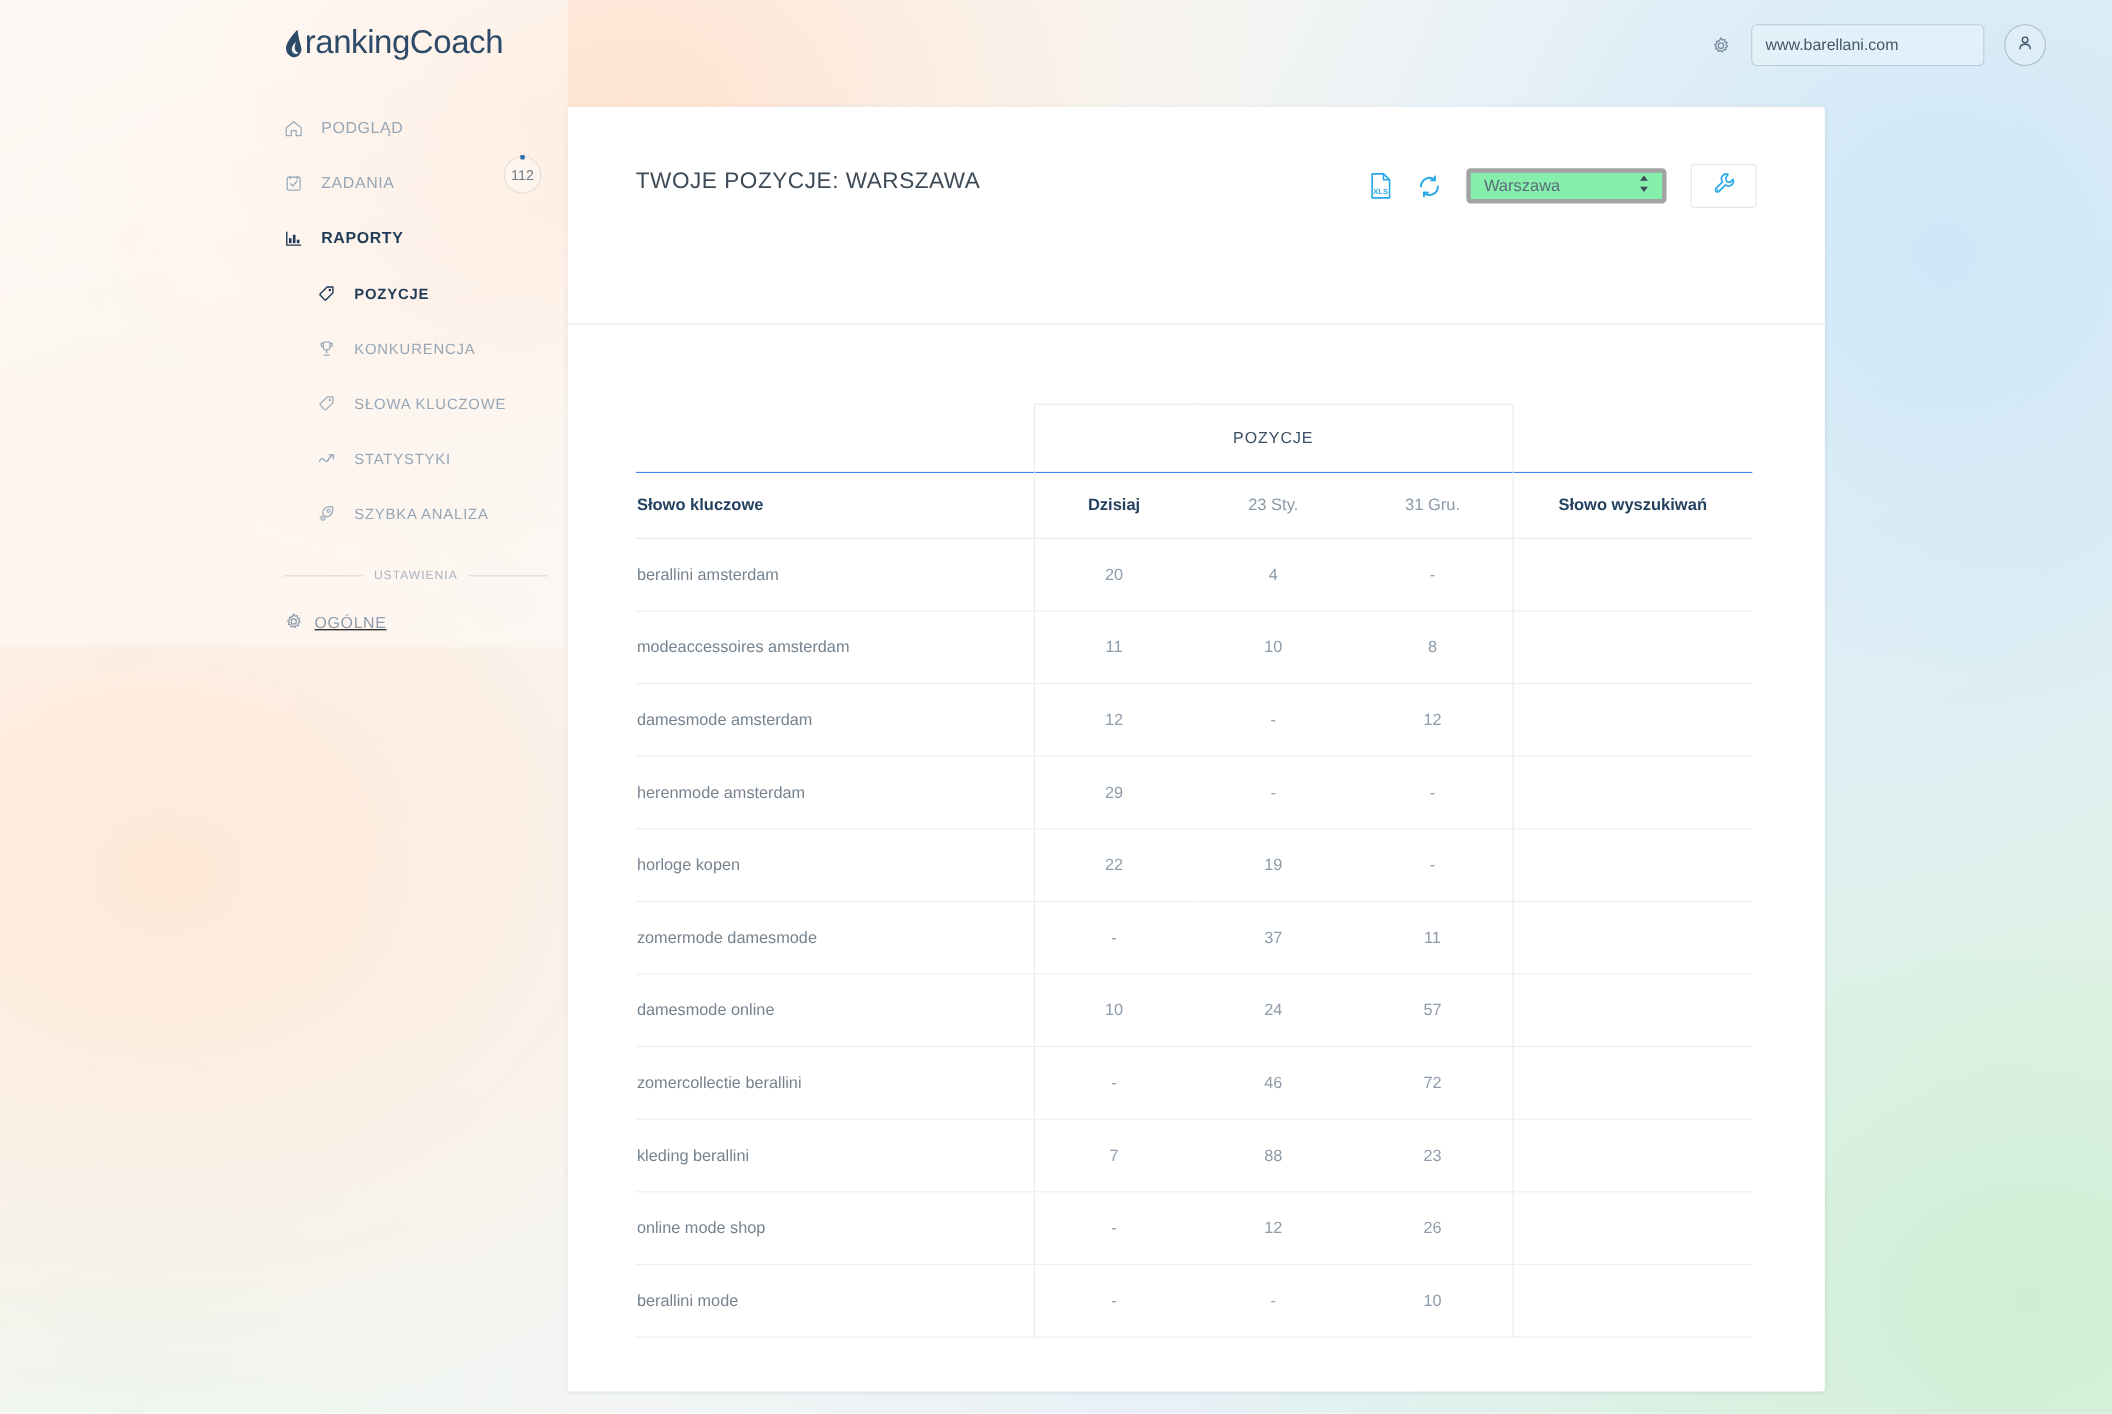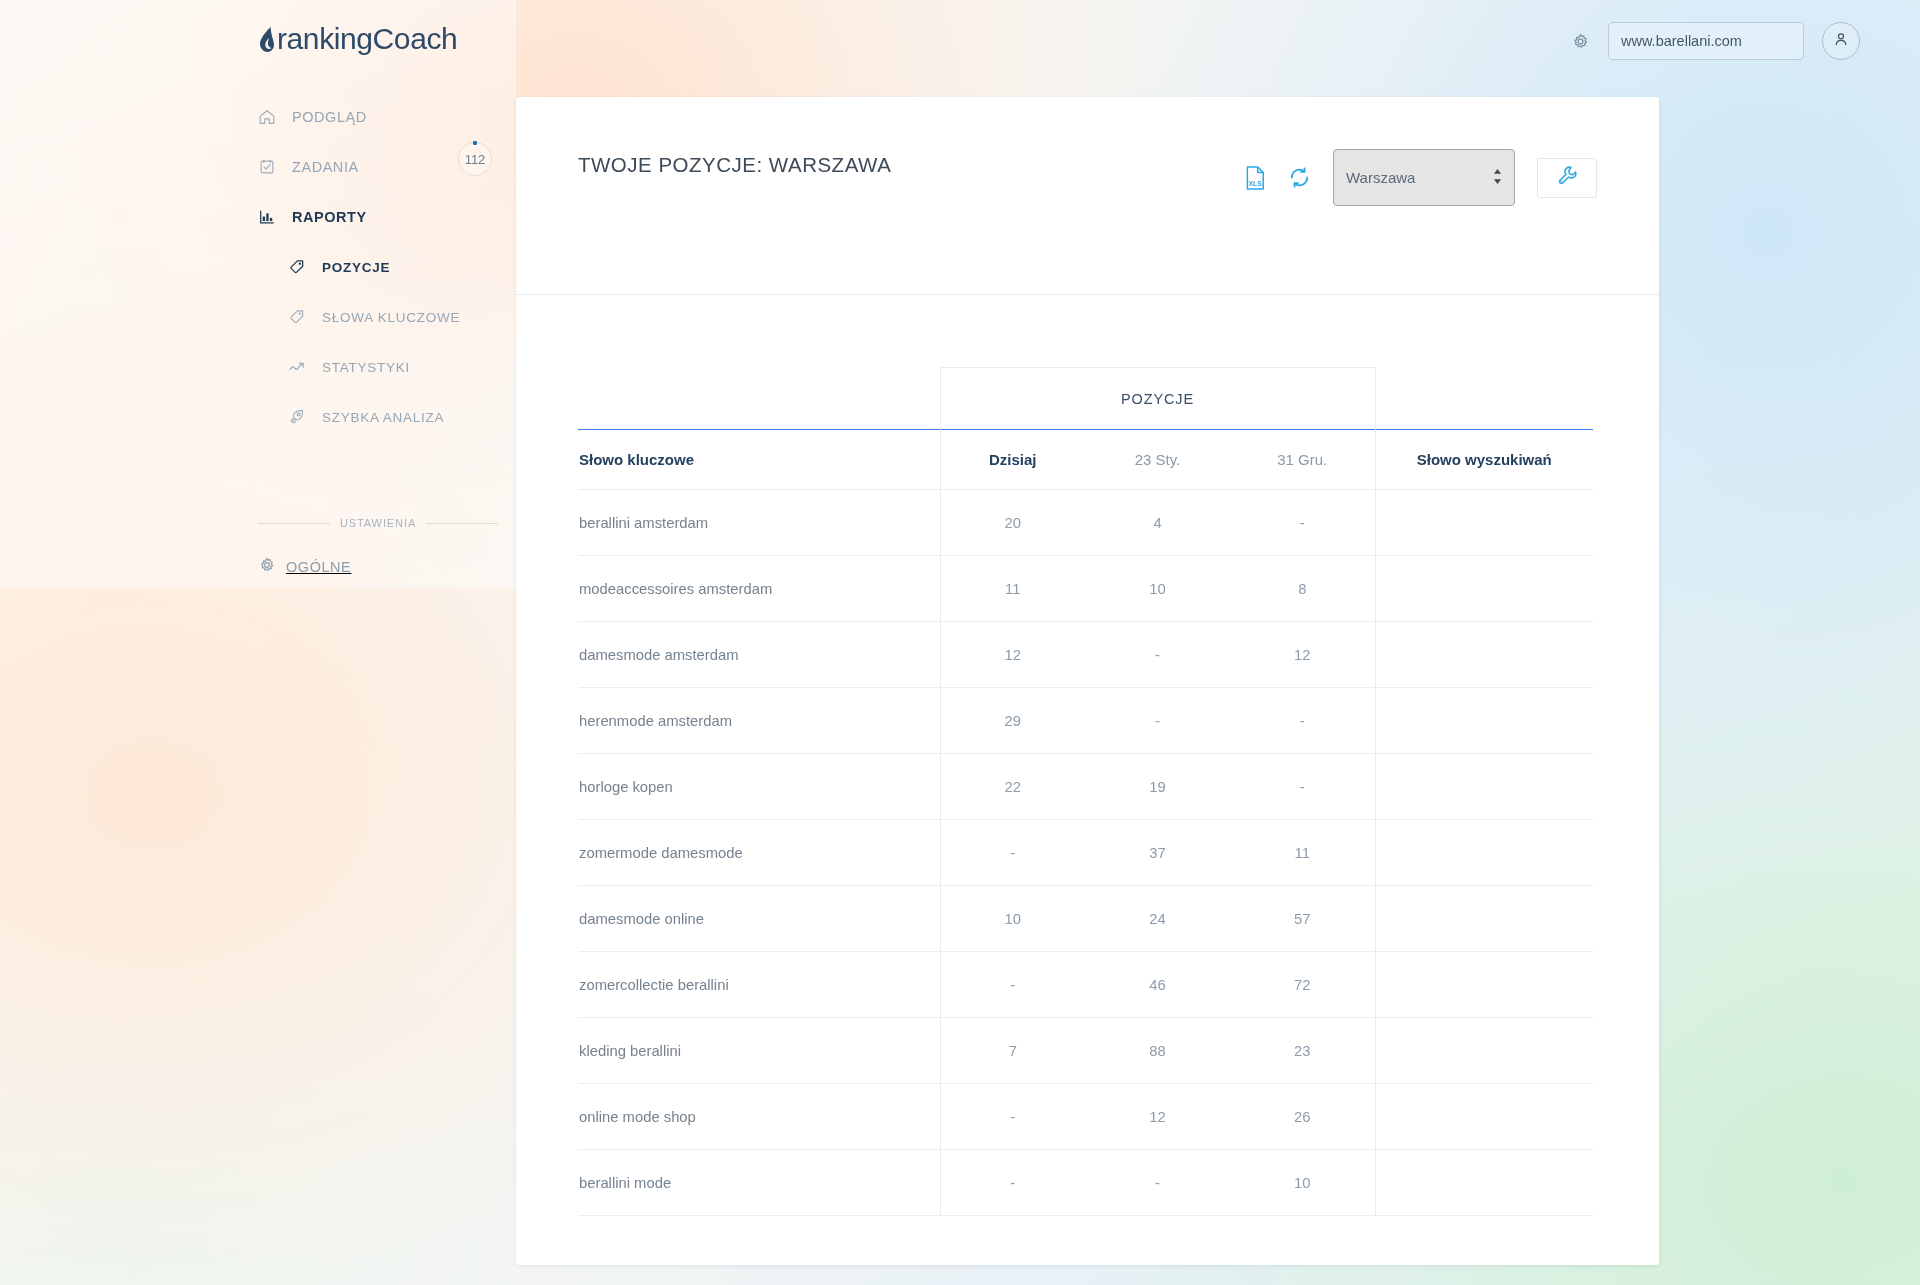--- a/index.html
+++ b/index.html
@@ -78,21 +78,21 @@
     text-decoration: underline;
   }
   .general-item .lbl { margin-left: 10px; font-size: 14.5px; letter-spacing: 0.55px; color: #8d9dad; }
 
   
   .topbar {
     position: absolute; right: 60px; top: 22px;
     display: flex; align-items: center; gap: 18px;
   }
   .url-field {
-    width: 196px; height: 38px;
+    width: 212px; height: 38px;
     border: 1px solid #bcccd8; border-radius: 5px;
     background: rgba(255,255,255,0.25);
     display: flex; align-items: center; padding: 0 12px;
     font-size: 14.5px; color: #44586b;
   }
   .avatar-btn {
     width: 38px; height: 38px; border-radius: 50%;
     border: 1px solid #aebecb; background: rgba(255,255,255,0.18);
     display: flex; align-items: center; justify-content: center;
     cursor: pointer;
@@ -114,22 +114,22 @@
     font-size: 20.5px; letter-spacing: 0.5px; color: #3d4a57; font-weight: 400;
   }
   .card-sub { margin-top: 22px; font-size: 15.5px; color: #7d8b99; font-weight: 400; }
 
   .head-tools {
     position: absolute; right: 62px; top: 52px;
     display: flex; align-items: center; gap: 22px;
   }
   .icon-btn { cursor: pointer; display: flex; align-items: center; }
   .select-box {
-    width: 182px; height: 57px;
-    border: 1px solid #a3a3a3; border-radius: 4px; background: #e5e5e5;
+    width: 182px; height: 32px;
+    border: 4px solid #a3a3a3; border-radius: 4px; background: #86efac;
     display: flex; align-items: center; padding: 0 12px;
     font-size: 15px; color: #5b6b7a; position: relative; cursor: pointer;
   }
   .select-box .spin { position: absolute; right: 11px; top: 50%; transform: translateY(-50%); }
   .wrench-btn {
     width: 60px; height: 40px; border: 1px solid #e0e7ee; border-radius: 3px;
     background: #fff; display: flex; align-items: center; justify-content: center;
     cursor: pointer;
   }
 
@@ -225,20 +225,32 @@
   <div class="nav-item sub active">
     <span class="ico">
       <svg width="18" height="18" viewBox="0 0 20 20" fill="none" stroke="#1f3a56" stroke-width="1.4">
         <path d="M10.4 3.2 H16.3 V9.1 L9.4 16 C9 16.4 8.4 16.4 8 16 L3.5 11.5 C3.1 11.1 3.1 10.5 3.5 10.1 Z" stroke-linejoin="round"></path>
         <circle cx="13.2" cy="6.3" r="1.3" fill="#1f3a56" stroke="none"></circle>
       </svg>
     </span>
     <span class="lbl">POZYCJE</span>
   </div>
 
+  <div class="nav-item sub">
+    <span class="ico">
+      <svg width="18" height="18" viewBox="0 0 20 20" fill="none" stroke="#9dadbc" stroke-width="1.3">
+        <path d="M6.6 3.4 H13.4 V8 A3.4 3.4 0 0 1 10 11.4 A3.4 3.4 0 0 1 6.6 8 Z" stroke-linejoin="round"></path>
+        <path d="M6.6 4.6 H4.4 V6.2 A2.4 2.4 0 0 0 6.6 8.3" stroke-linecap="round"></path>
+        <path d="M13.4 4.6 H15.6 V6.2 A2.4 2.4 0 0 1 13.4 8.3" stroke-linecap="round"></path>
+        <path d="M10 11.4 V14.4" stroke-linecap="round"></path>
+        <path d="M7.3 16.4 H12.7" stroke-linecap="round"></path>
+      </svg>
+    </span>
+    <span class="lbl">KONKURENCJA</span>
+  </div>
 
   <div class="nav-item sub">
     <span class="ico">
       <svg width="18" height="18" viewBox="0 0 20 20" fill="none" stroke="#9dadbc" stroke-width="1.3">
         <path d="M10.4 3.2 H16.3 V9.1 L9.4 16 C9 16.4 8.4 16.4 8 16 L3.5 11.5 C3.1 11.1 3.1 10.5 3.5 10.1 Z" stroke-linejoin="round"></path>
         <circle cx="13.2" cy="6.3" r="1.2" fill="#9dadbc" stroke="none"></circle>
       </svg>
     </span>
     <span class="lbl">SŁOWA KLUCZOWE</span>
   </div>

